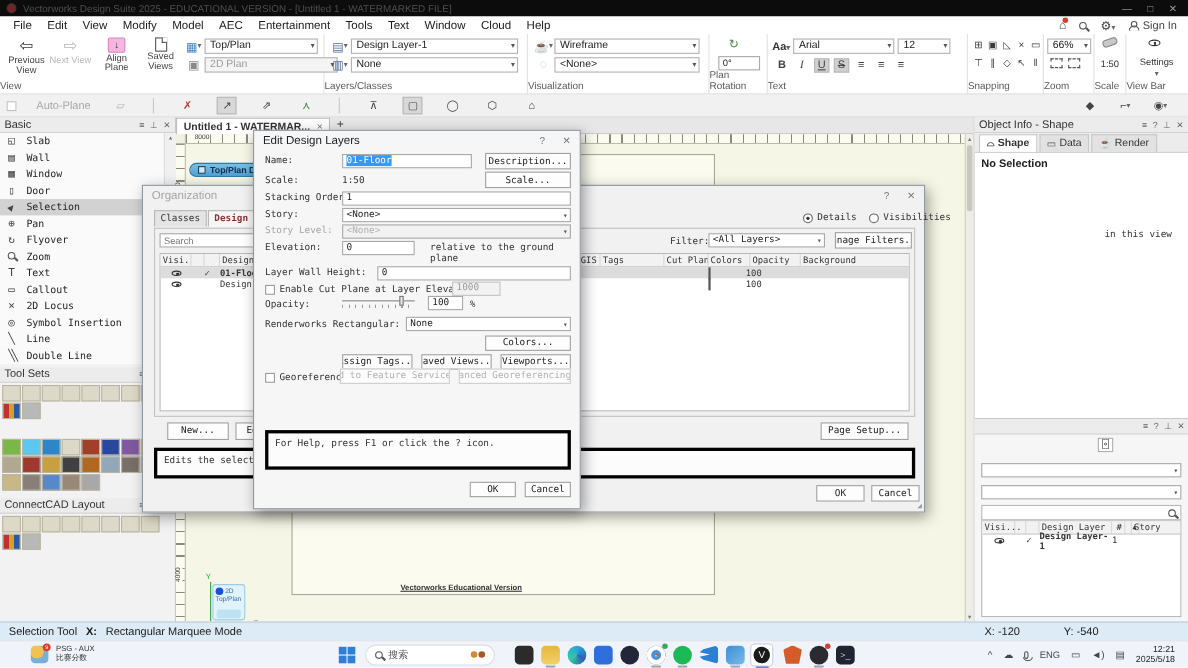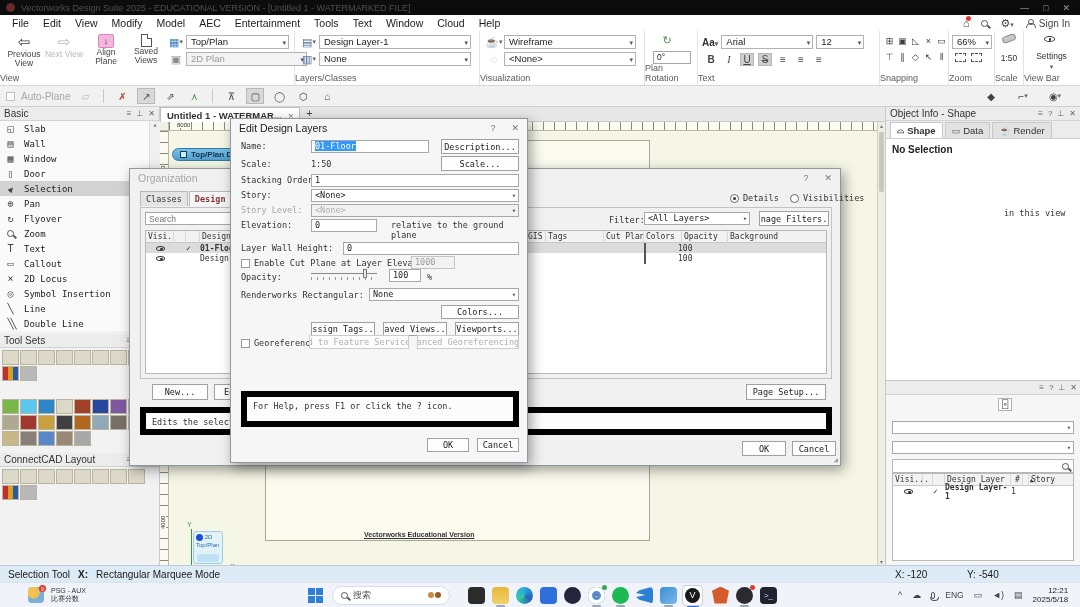--- a/index.html
+++ b/index.html
@@ -37,21 +37,21 @@
   .alignplane{width:16px;height:14px;background:#f4b6de;border:1px solid #d985bd;border-radius:2px;display:flex;align-items:center;justify-content:center;font-size:9px;color:#333}
   .pg{display:inline-block;width:11px;height:13px;border:1px solid #555;background:#fff;position:relative}
   .pg::after{content:"";position:absolute;right:-1px;top:-1px;width:4px;height:4px;background:#fff;border-left:1px solid #555;border-bottom:1px solid #555}
   .tglyph{font-size:10px;color:#444;width:14px;height:13px;display:inline-flex;align-items:center;justify-content:center}
   .ton{background:#cfcfcf;border:1px solid #b8b8b8}
   .snapg{font-size:9px;color:#3a3a3a;width:13px;height:12px;display:inline-flex;align-items:center;justify-content:center}
   .marq{display:inline-block;width:11px;height:9px;border:1px dashed #555}
   .eye{display:inline-block;width:11px;height:6px;border:1px solid #333;border-radius:50%;position:relative}
   .eye::after{content:"";position:absolute;left:3.5px;top:1px;width:2.5px;height:2.5px;background:#333;border-radius:50%}
   
-  #toolopts{position:absolute;left:0;top:86px;width:1080px;height:21px;background:#f1f1f1;border-bottom:1px solid #cfcfcf;display:flex;align-items:center;padding:0 6px;gap:6px}
+  #toolopts{position:absolute;left:0;top:86px;width:1080px;height:21px;background:#f1f1f1;border-bottom:1px solid #cfcfcf;display:flex;align-items:center;padding:0 6px;gap:18px}
   .cb{display:inline-block;width:9px;height:9px;border:1px solid #9a9a9a;background:#fff;flex:none}
   .tob{width:18px;height:16px;display:inline-flex;align-items:center;justify-content:center;font-size:10px;color:#444;border:1px solid transparent}
   .tob.sel{background:#d8d8d8;border:1px solid #b8b8b8}
   .vsep{width:1px;height:14px;background:#c8c8c8;margin:0 3px}
   
   #workspace{position:absolute;left:0;top:107px;width:1080px;height:458px;background:#f6f6e6}
   
   #leftcol{position:absolute;left:0;top:0;width:160px;height:458px;background:#f2f2f2;border-right:1px solid #c9c9c9;font-family:"DejaVu Sans Mono",monospace}
   .phead{height:14px;background:#ececec;border-bottom:1px solid #d2d2d2;display:flex;align-items:center;padding:0 4px;font-family:"Liberation Sans",sans-serif;font-size:10px;color:#333}
   .phead .hic{margin-left:auto;display:flex;gap:5px;color:#666;font-size:8px}
@@ -123,21 +123,21 @@
   .otab.act{background:#f6f6f6;color:#8b3535;font-weight:bold}
   .grpbox{position:absolute;left:10px;top:38px;width:692px;height:172px;border:1px solid #c2c2c2;background:#f1f1f1}
   .otbl{position:absolute;left:4px;top:22px;width:682px;height:144px;background:#fff;border:1px solid #b8b8b8;font-size:8px;color:#333}
   .oth{display:flex;height:12px;background:#f2f2f2;border-bottom:1px solid #c8c8c8;align-items:center}
   .oth span{padding:0 2px;border-right:1px solid #d8d8d8;height:12px;display:flex;align-items:center;overflow:hidden;white-space:nowrap}
   .otr{display:flex;height:10px;align-items:center;font-size:8px}
   .otr.sel{background:#dcdcdc}
   .swatch{width:28px;height:7px;border:1px solid #555;background:repeating-linear-gradient(45deg,#999 0 2px,#fff 2px 4px)}
   .rad{display:inline-block;width:9px;height:9px;border:1px solid #666;border-radius:50%;background:#fff;position:relative;flex:none}
   .rad.on::after{content:"";position:absolute;inset:2px;background:#333;border-radius:50%}
-  .helpbox{position:absolute;border:6px solid #000000;background:#fcfcfc;font-size:8.5px;color:#333;padding:4px 6px}
+  .helpbox{position:absolute;border:3px solid #000000;background:#fcfcfc;font-size:8.5px;color:#333;padding:4px 6px}
   .slider{position:relative;width:66px;height:12px}
   .slider .track{position:absolute;left:0;right:0;top:5px;height:1px;background:#888}
   .slider .thumb{position:absolute;left:52px;top:1px;width:4px;height:9px;background:#e8e8e8;border:1px solid #777}
   .slider .ticks{position:absolute;left:0;right:0;top:9px;height:3px;background-image:repeating-linear-gradient(90deg,#999 0 1px,transparent 1px 6px)}
   
   #statusbar{position:absolute;left:0;top:565px;width:1080px;height:17px;background:#dcebf6;border-top:1px solid #b9cbdc;display:flex;align-items:center;font-size:10px;color:#1a1a1a;padding:0 8px}
   #taskbar{position:absolute;left:0;top:582px;width:1080px;height:25px;background:#f0f4fa;border-top:1px solid #dde3ea;display:flex;align-items:center}
   .tbicon{width:17px;height:17px;border-radius:4px;flex:none;position:relative}
   .tbwrap{position:absolute;display:flex;align-items:center;gap:7px}
   .runline{position:absolute;left:4px;bottom:-3px;width:9px;height:2px;border-radius:1px;background:#9aa6b4}

